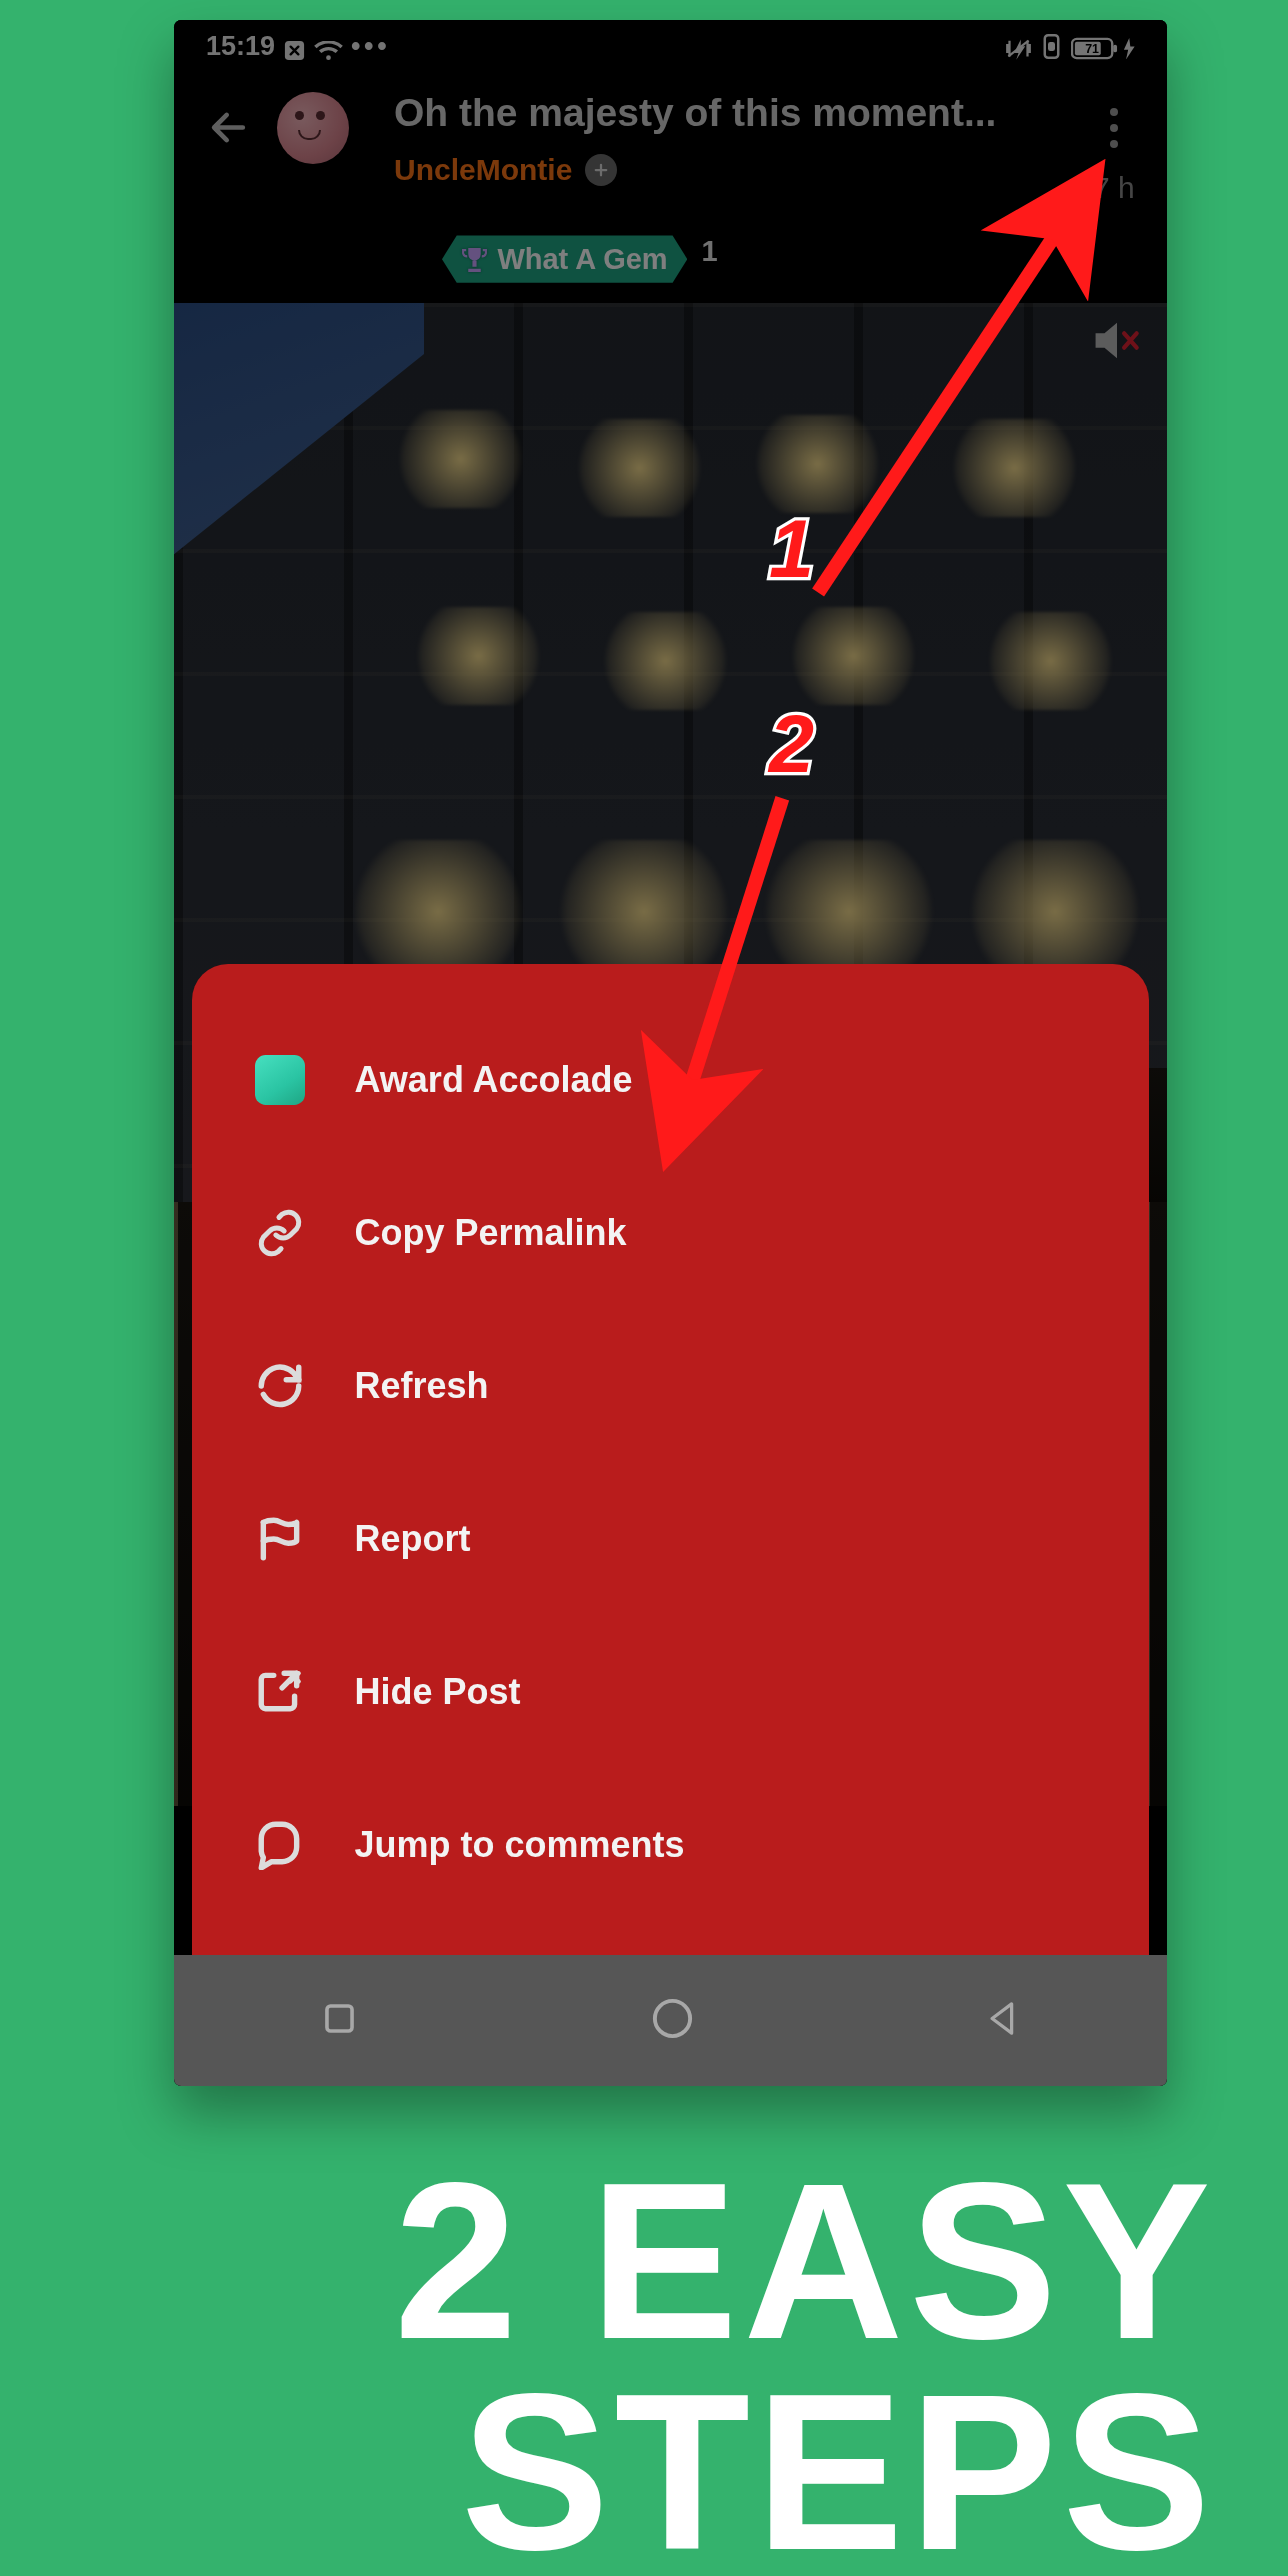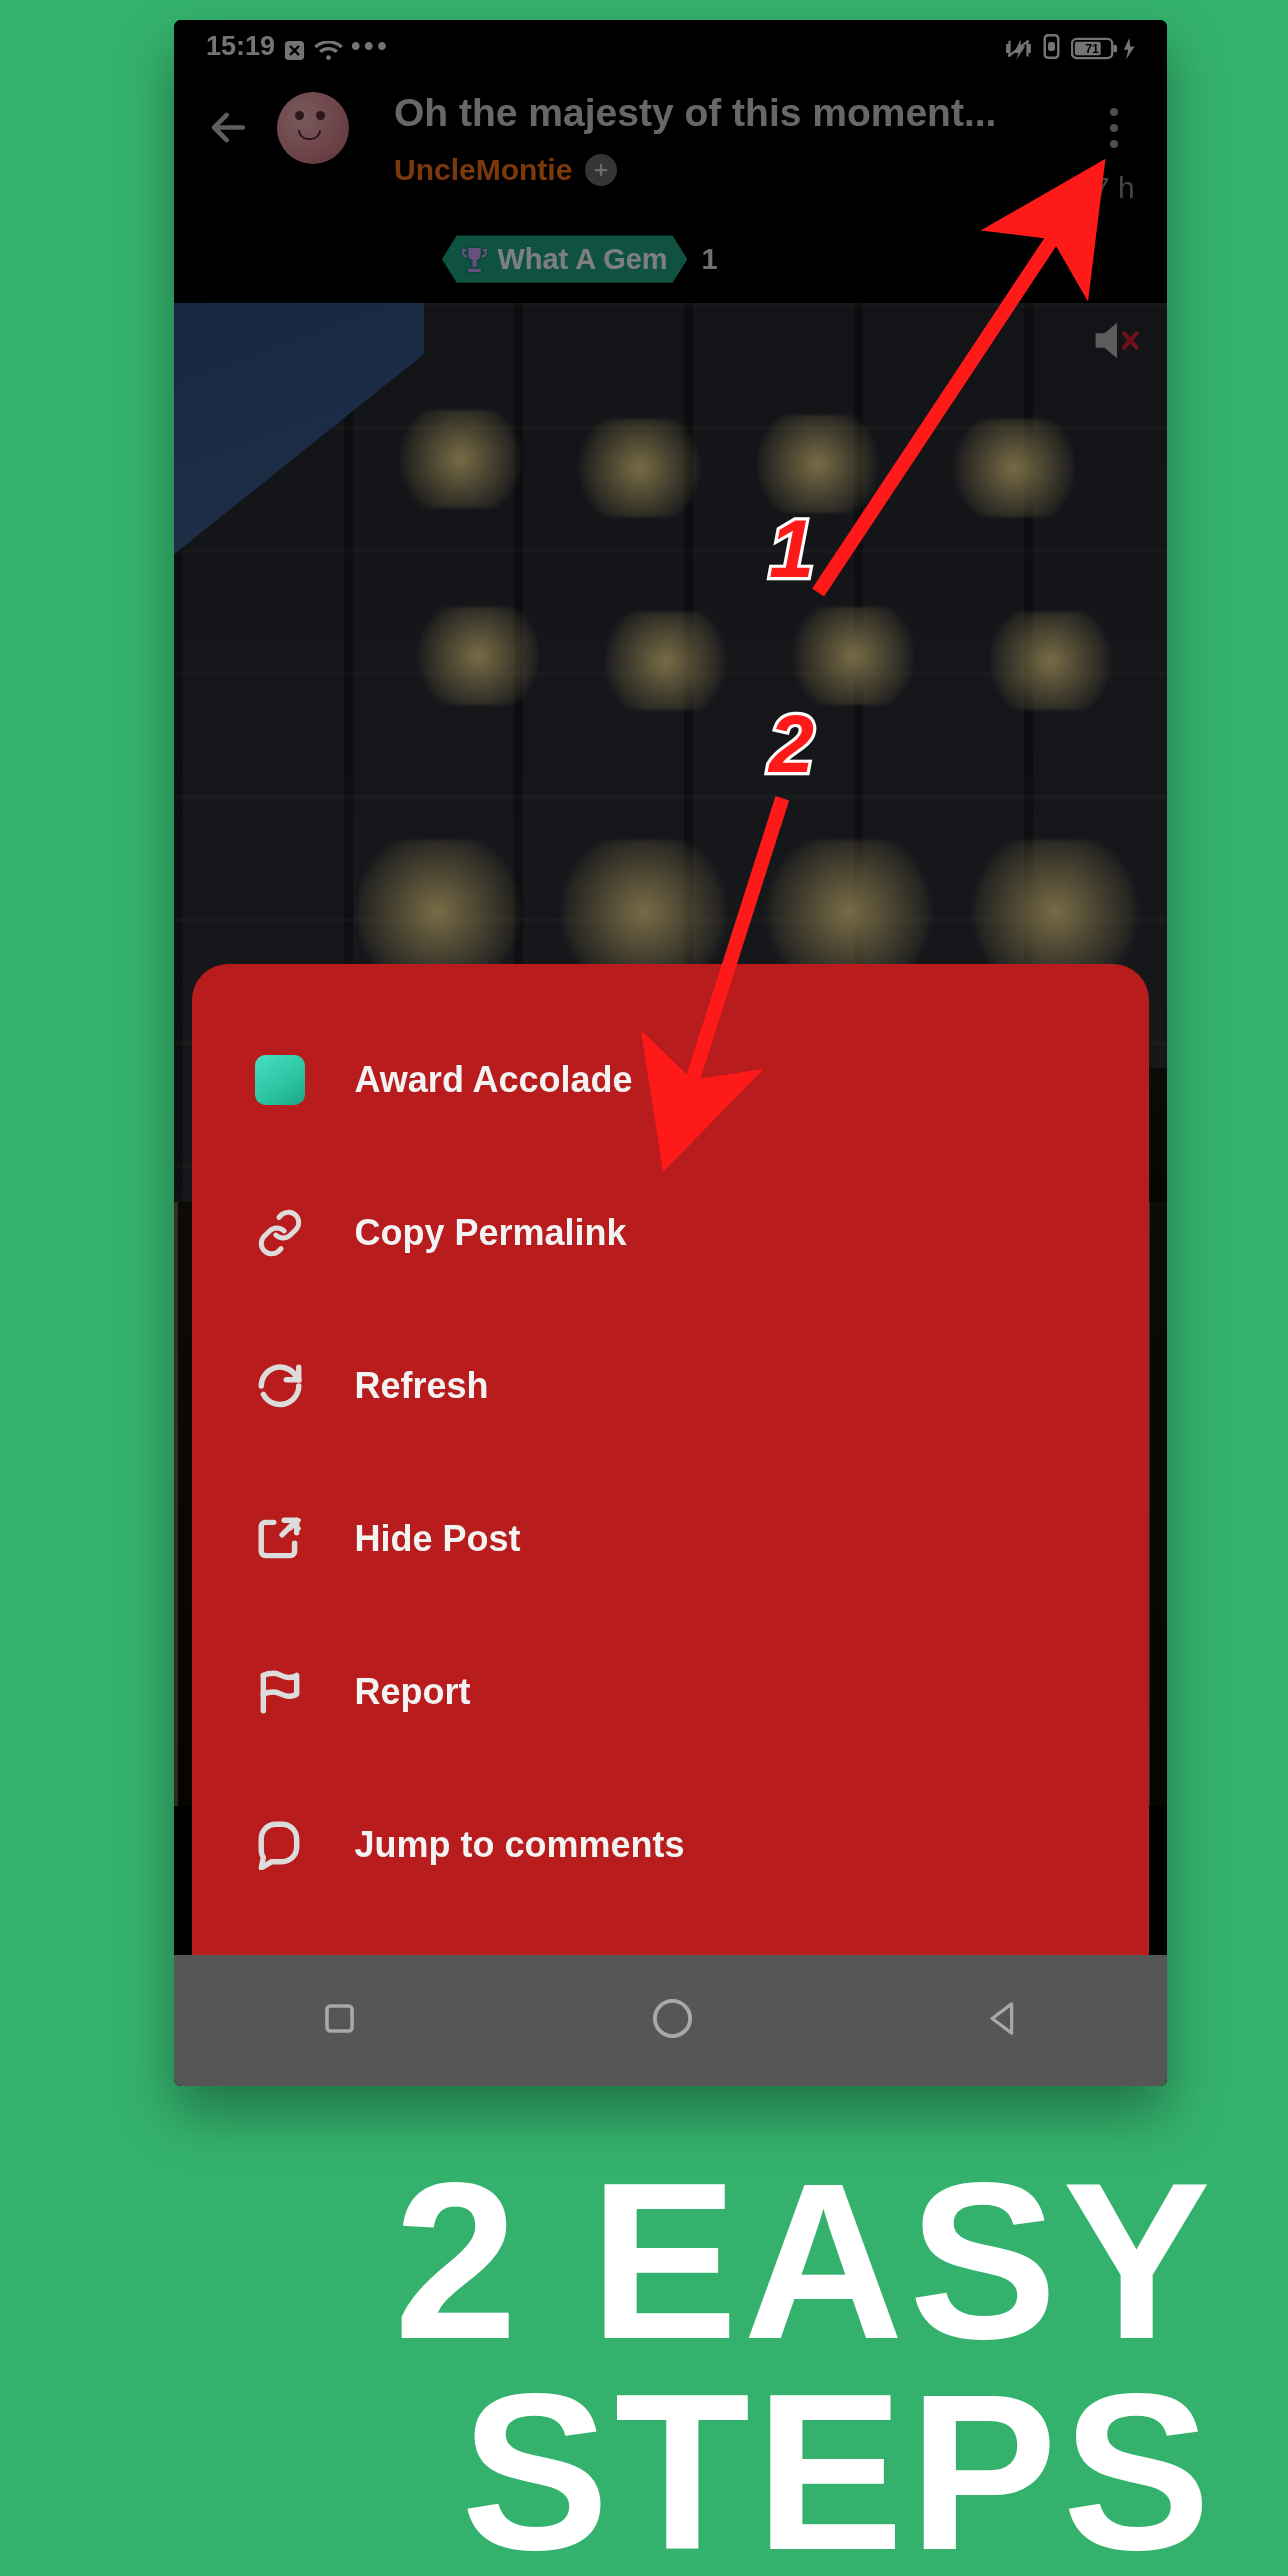--- a/index.html
+++ b/index.html
@@ -93,21 +93,21 @@
   }
   .timestamp { color:#8a8a8a; font-size:30px; font-weight:500; margin-top:18px; padding-right:5.4px; }
 
   .more-btn {
     width:47px; display:flex; flex-direction:column; align-items:center; gap:8px;
     padding-top:16px; padding-right:5.4px;
   }
   .more-btn span { width:8px; height:8px; background:#9d9d9d; border-radius:50%; }
 
   .badge-row {
-    display:flex; align-items:center; gap:14.3px; margin:10.7px 0 0 268px;
+    display:flex; gap:14.3px; margin:10.7px 0 0 268px;
     position:relative; z-index:1;
   }
   .gem-badge {
     background:#1ea583; color:#fff; font-weight:800; font-size:29px;
     padding: 7.2px 19.7px; border-radius:5.4px;
     display:flex; align-items:center; gap:10.7px;
     position:relative;
     clip-path: polygon(6% 0, 94% 0, 100% 50%, 94% 100%, 6% 100%, 0 50%);
   }
   .gem-badge svg { filter: drop-shadow(0 0 1.8px rgba(0,0,0,.4)); }
@@ -361,36 +361,36 @@
           <path d="M21 3v6h-6"></path>
           <path d="M3 12a9 9 0 0115.5-6.3L21 9"></path>
           <path d="M21 12a9 9 0 01-17 4"></path>
         </svg>
       </span>
       <span>Refresh</span>
     </div>
     <div class="menu-item">
       <span class="menu-ico">
         <svg width="50" height="50" viewBox="0 0 24 24" fill="none" stroke="#dcdcdc" stroke-width="2.6" stroke-linecap="round" stroke-linejoin="round">
+          <path d="M4 21V4"></path>
+          <path d="M4 4s2-1 5-1 4 2 7 2 4-1 4-1v9s-1 1-4 1-4-2-7-2-5 1-5 1"></path>
+        </svg>
+      </span>
+      <span>Report</span>
+    </div>
+    <div class="menu-item">
+      <span class="menu-ico">
+        <svg width="50" height="50" viewBox="0 0 24 24" fill="none" stroke="#dcdcdc" stroke-width="2.6" stroke-linecap="round" stroke-linejoin="round">
           <path d="M14 3h6v6"></path>
             <path d="M20 3l-7 7"></path>
           <path d="M9 4H5a2 2 0 00-2 2v12a2 2 0 002 2h12a2 2 0 002-2v-4"></path>
           <path d="M17 3l4 4M21 3l-4 4" stroke-width="2"></path>
         </svg>
       </span>
       <span>Hide Post</span>
-    </div>
-    <div class="menu-item">
-      <span class="menu-ico">
-        <svg width="50" height="50" viewBox="0 0 24 24" fill="none" stroke="#dcdcdc" stroke-width="2.6" stroke-linecap="round" stroke-linejoin="round">
-          <path d="M4 21V4"></path>
-          <path d="M4 4s2-1 5-1 4 2 7 2 4-1 4-1v9s-1 1-4 1-4-2-7-2-5 1-5 1"></path>
-        </svg>
-      </span>
-      <span>Report</span>
     </div>
     <div class="menu-item">
       <span class="menu-ico">
         <svg width="50" height="50" viewBox="0 0 24 24" fill="none" stroke="#dcdcdc" stroke-width="2.6" stroke-linecap="round" stroke-linejoin="round">
           <path d="M20 13a7 7 0 01-7 7H8l-5 3 1-5a7 7 0 01-1-3V9a7 7 0 017-7h3a7 7 0 017 7z"></path>
         </svg>
       </span>
       <span>Jump to comments</span>
     </div>
   </div>

